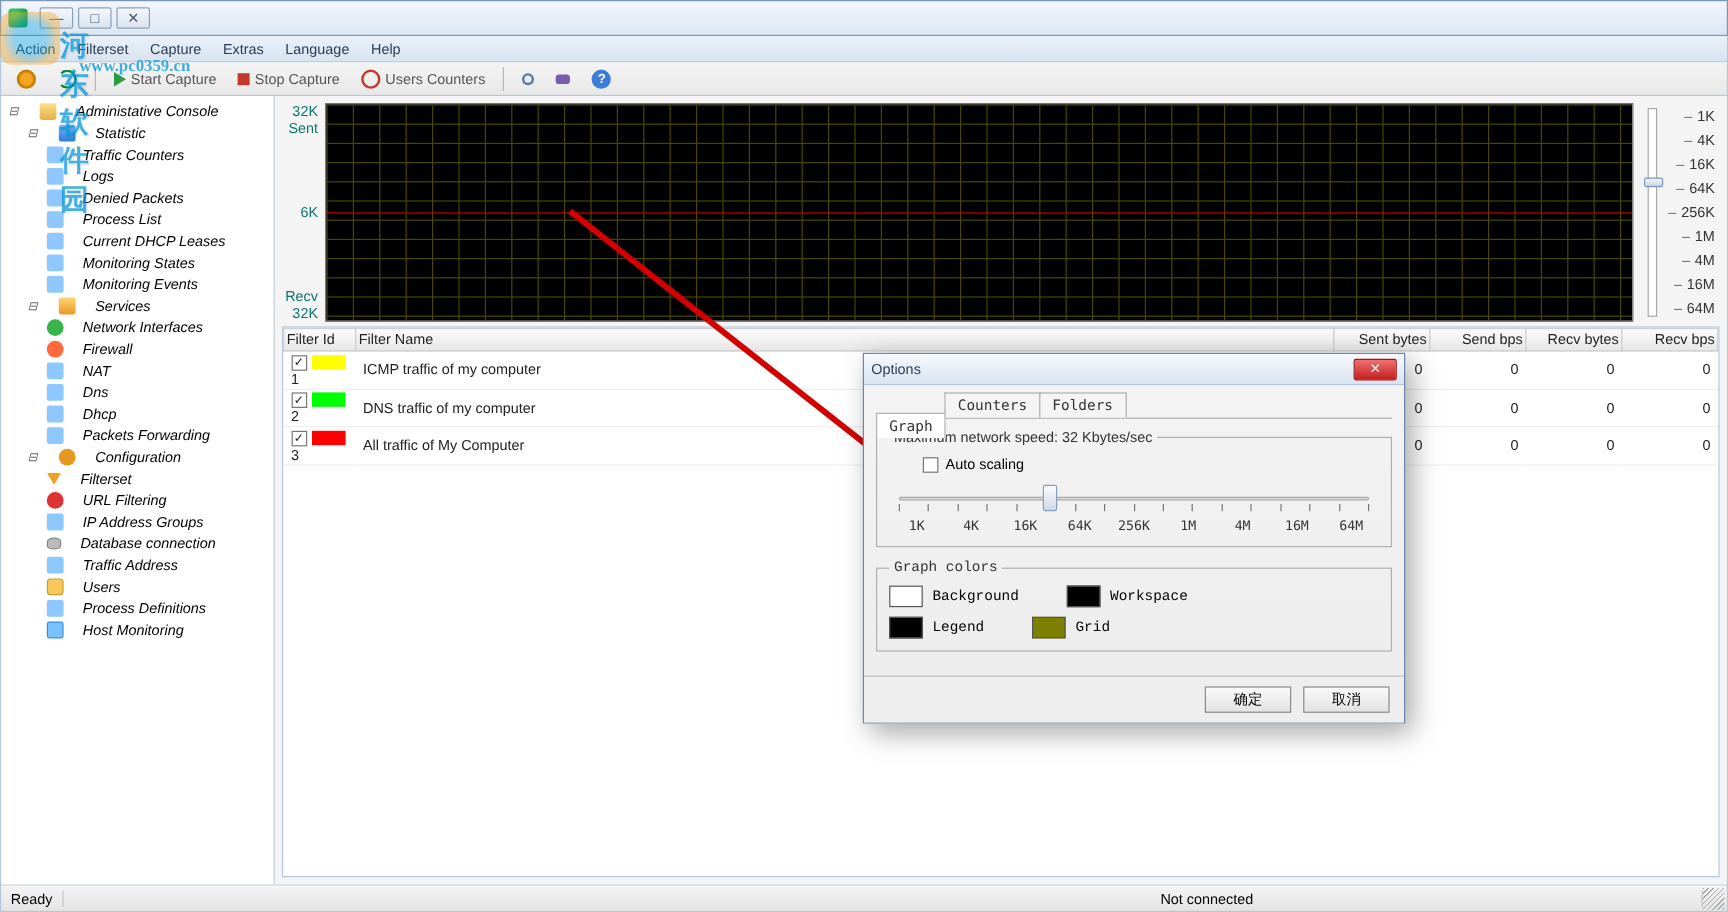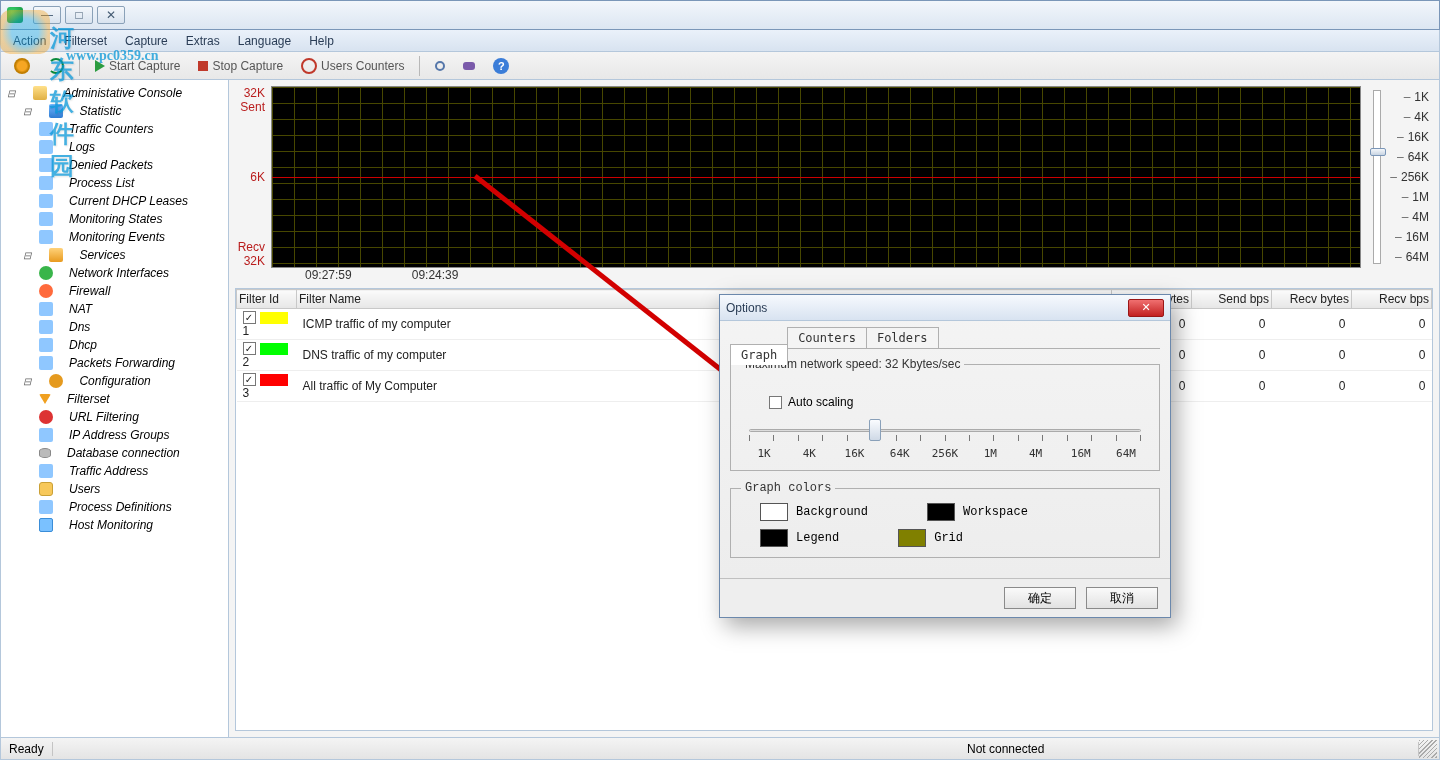--- a/index.html
+++ b/index.html
@@ -54,21 +54,21 @@
   .tree .ic-funnel{ width:0;height:0;border-left:6px solid transparent;border-right:6px solid transparent;border-top:10px solid #f0a020;}
   .tree .ic-db{ width:12px;height:10px;background:#bbb;border-radius:50% / 30%; border:1px solid #888;}
   .tree .ic-users{ background:#f7c85a; border:1px solid #caa035; border-radius:3px;}
   .tree .ic-mon{ background:#7ac1ff; border:1px solid #3a8dd8;}
 
   .content { flex:1; background:#f4f4f4; position:relative; display:flex;}
   .content-inner { flex:1; display:flex; flex-direction:column; padding:6px 6px 6px 6px; min-width:0;}
   
   
   .chart-wrap { display:flex; gap:4px; height:182px;}
-  .chart-yaxis { width:32px; display:flex; flex-direction:column; justify-content:space-between; align-items:flex-end; color:#b91c1c; padding:0 2px;}
+  .chart-yaxis { width:32px; display:flex; flex-direction:column; justify-content:space-between; align-items:flex-end; color:#0f766e; padding:0 2px;}
   .chart { flex:1; background:#000; position:relative; overflow:hidden; border:1px solid #888;}
   .chart .grid-v, .chart .grid-h { position:absolute; background:#474700;}
   .chart .grid-v { width:1px; height:100%;}
   .chart .grid-h { height:1px; width:100%;}
   .chart .zero-line { position:absolute; left:0; right:0; top:50%; height:1px; background:#c00;}
   .chart-xaxis { height:16px; display:flex; gap:60px; padding-left:70px; color:#333;}
   
   
   .scaleblock { width:68px; display:flex; align-items:stretch; gap:6px; padding:4px 2px;}
   .scale-track { width:8px; background:#fff; border:1px solid #aaa; position:relative; margin-left:6px;}
@@ -100,21 +100,21 @@
   legend { color:#333; padding:0 4px; font-family:"SimSun","NSimSun",monospace; }
   .mono { font-family:"SimSun","NSimSun","Courier New",monospace; }
   .slider { position:relative; height:24px; margin:10px 0 4px 0;}
   .slider-track { position:absolute; left:8px; right:8px; top:10px; height:3px; background:#dcdcdc; border:1px solid #aaa; border-radius:2px;}
   .slider-thumb { position:absolute; top:0; left:128px; width:12px; height:22px; background:linear-gradient(#fafcff,#cfd9e6); border:1px solid #89a0b9; border-radius:2px;}
   .slider-ticks { position:absolute; left:8px; right:8px; top:16px; display:flex; justify-content:space-between;}
   .slider-ticks i { display:block; width:1px; height:6px; background:#777;}
   .slider-labels { display:flex; margin:2px 4px 0 4px; justify-content:space-between;}
   .slider-labels span { width:38px; text-align:center; color:#333; font-family:"SimSun","NSimSun",monospace; font-size:11px;}
   .colors-row { display:flex; gap:40px;}
-  .color-item { display:flex; align-items:center; gap:8px;margin-left:19px;}
+  .color-item { display:flex; align-items:center; gap:8px;}
   .color-item .sw { width:28px; height:18px; border:1px solid #555;}
   .dlg-buttons { display:flex; justify-content:flex-end; gap:10px; padding:8px 12px; border-top:1px solid #c0c0c0; background:#eee;}
   .dlg-buttons button { min-width:72px; height:22px; background:linear-gradient(#fafafa,#e2e2e2); border:1px solid #8a8a8a; cursor:pointer; font-family:"Microsoft YaHei UI","SimSun";}
 
   
   .arrow { position:absolute; top:86px; left:236px; width:360px; height:290px; pointer-events:none;}
 
   
   .statusbar { height:22px; background:linear-gradient(#f4f4f4,#e4e4e4); border:1px solid #b4c7db; border-top:none; display:flex; align-items:center;}
   .statusbar .cell { padding:0 8px; border-right:1px solid #c4c4c4;}
@@ -380,24 +380,20 @@
             <span>16K</span>
             <span>64K</span>
             <span>256K</span>
             <span>1M</span>
             <span>4M</span>
             <span>16M</span>
             <span>64M</span>
           </div>
         </div>
       </div>
-      <div class="chart-xaxis">
-        <span>09:27:59</span>
-        <span>09:24:39</span>
-      </div>
 
       <div class="grid-wrap">
         <table class="filters">
           <colgroup>
               <col style="width:60px">
               <col>
               <col style="width:80px">
               <col style="width:80px">
               <col style="width:80px">
               <col style="width:80px">
@@ -457,21 +453,21 @@
         <div class="dlg-close">✕</div>
       </div>
       <div class="dialog-body">
         <div class="tabs">
           <div class="tab active">Graph</div>
           <div class="tab">Counters</div>
           <div class="tab">Folders</div>
         </div>
         <fieldset>
           <legend class="mono"><span>Maximum network speed: </span><span>32 Kbytes/sec</span></legend>
-          <label class="mono" style="display:flex;align-items:center;gap:6px;margin-left:28px;margin-top:15px;">
+          <label class="mono" style="display:flex;align-items:center;gap:6px;margin-left:28px;">
             <span style="width:13px;height:13px;border:1px solid #777;background:#fff;display:inline-block;"></span>
             <span>Auto scaling</span>
           </label>
           <div class="slider">
             <div class="slider-track"></div>
             <div class="slider-ticks">
               <i></i>
                 <i></i>
                 <i></i>
                 <i></i>

